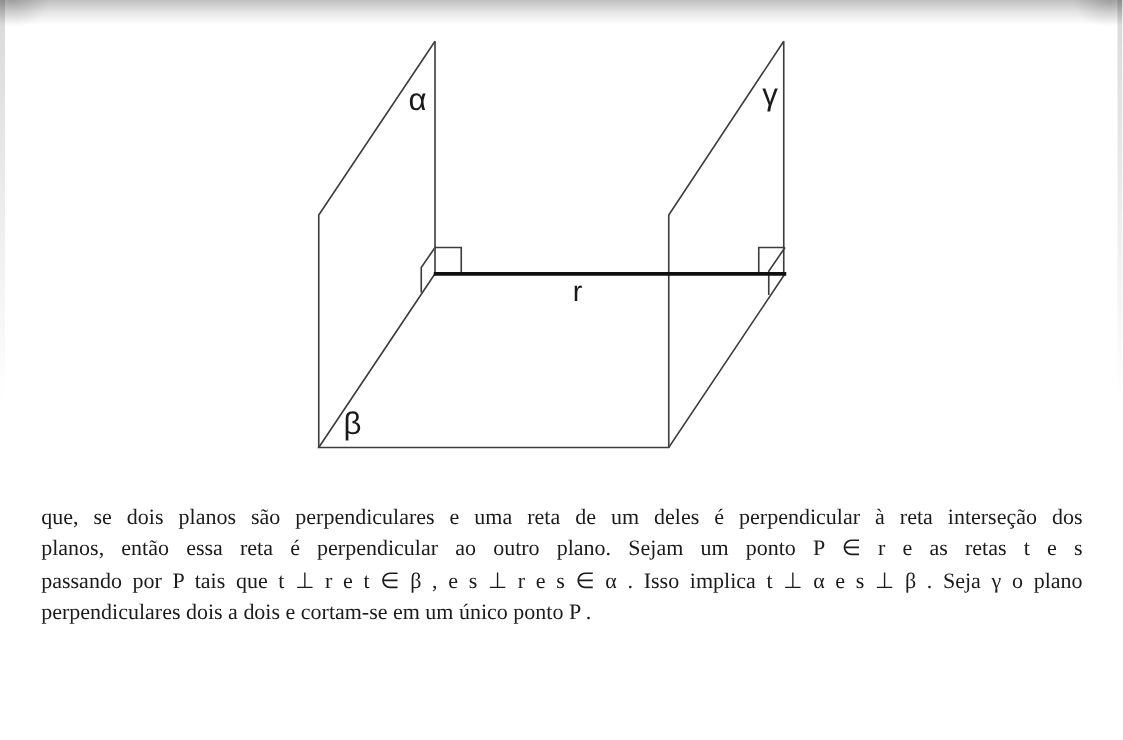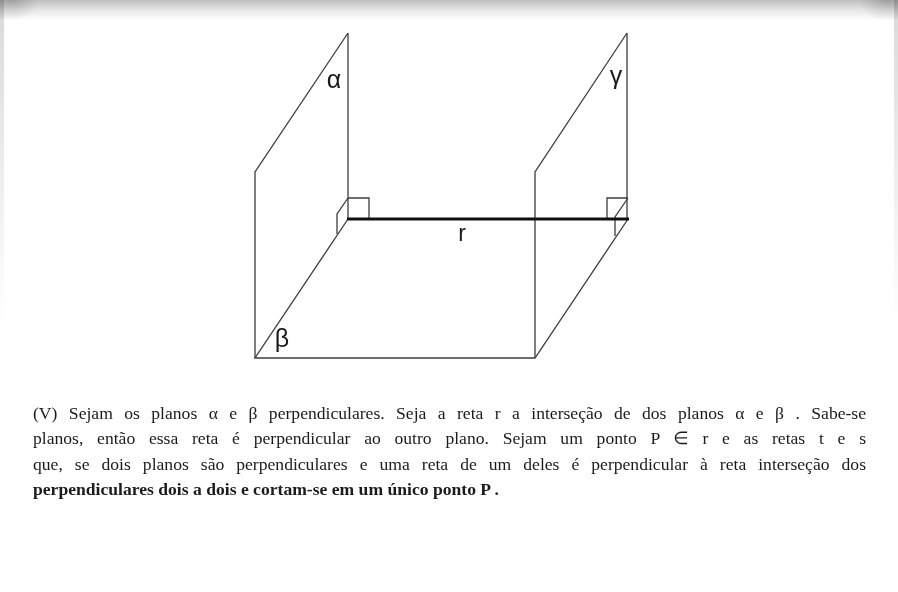--- a/index.html
+++ b/index.html
@@ -75,21 +75,20 @@
     line-height: 25.35px;
   }
   .textblock .tline {
     white-space: nowrap;
     text-align: justify;
     text-align-last: justify;
   }
   .textblock .tline.last {
     text-align: left;
     text-align-last: left;
-    font-weight: bold;
   }
 </style>
 </head>
 <body>
 
 <div class="top-shadow"></div>
 <div class="corner-shadow left"></div>
 <div class="corner-shadow right"></div>
 <div class="edge-shadow left"></div>
 <div class="edge-shadow right"></div>
@@ -118,17 +117,17 @@
 
   <line class="thick" x1="347" y1="219" x2="629" y2="219" style="stroke: rgb(16, 16, 16);"></line>
 
   <text x="334" y="88">α</text>
   <text x="616" y="84">γ</text>
   <text x="282" y="347">β</text>
   <text x="462" y="241" class="small-label">r</text>
 </svg>
 
 <div class="textblock" style="color: rgb(27, 27, 27);">
-  <div class="tline">(V) Sejam os planos α e β perpendiculares. Seja a reta r a interseção de dos planos α e β . Sabe-se</div>
+  <div class="tline">que, se dois planos são perpendiculares e uma reta de um deles é perpendicular à reta interseção dos</div>
   <div class="tline">planos, então essa reta é perpendicular ao outro plano. Sejam um ponto P ∈ r e as retas t e s</div>
-  <div class="tline">que, se dois planos são perpendiculares e uma reta de um deles é perpendicular à reta interseção dos</div>
+  <div class="tline">passando por P tais que t ⊥ r e t ∈ β , e s ⊥ r e s ∈ α . Isso implica t ⊥ α e s ⊥ β . Seja γ o plano</div>
   <div class="tline last">perpendiculares dois a dois e cortam-se em um único ponto P .</div>
 </div>
 
 </body></html>

